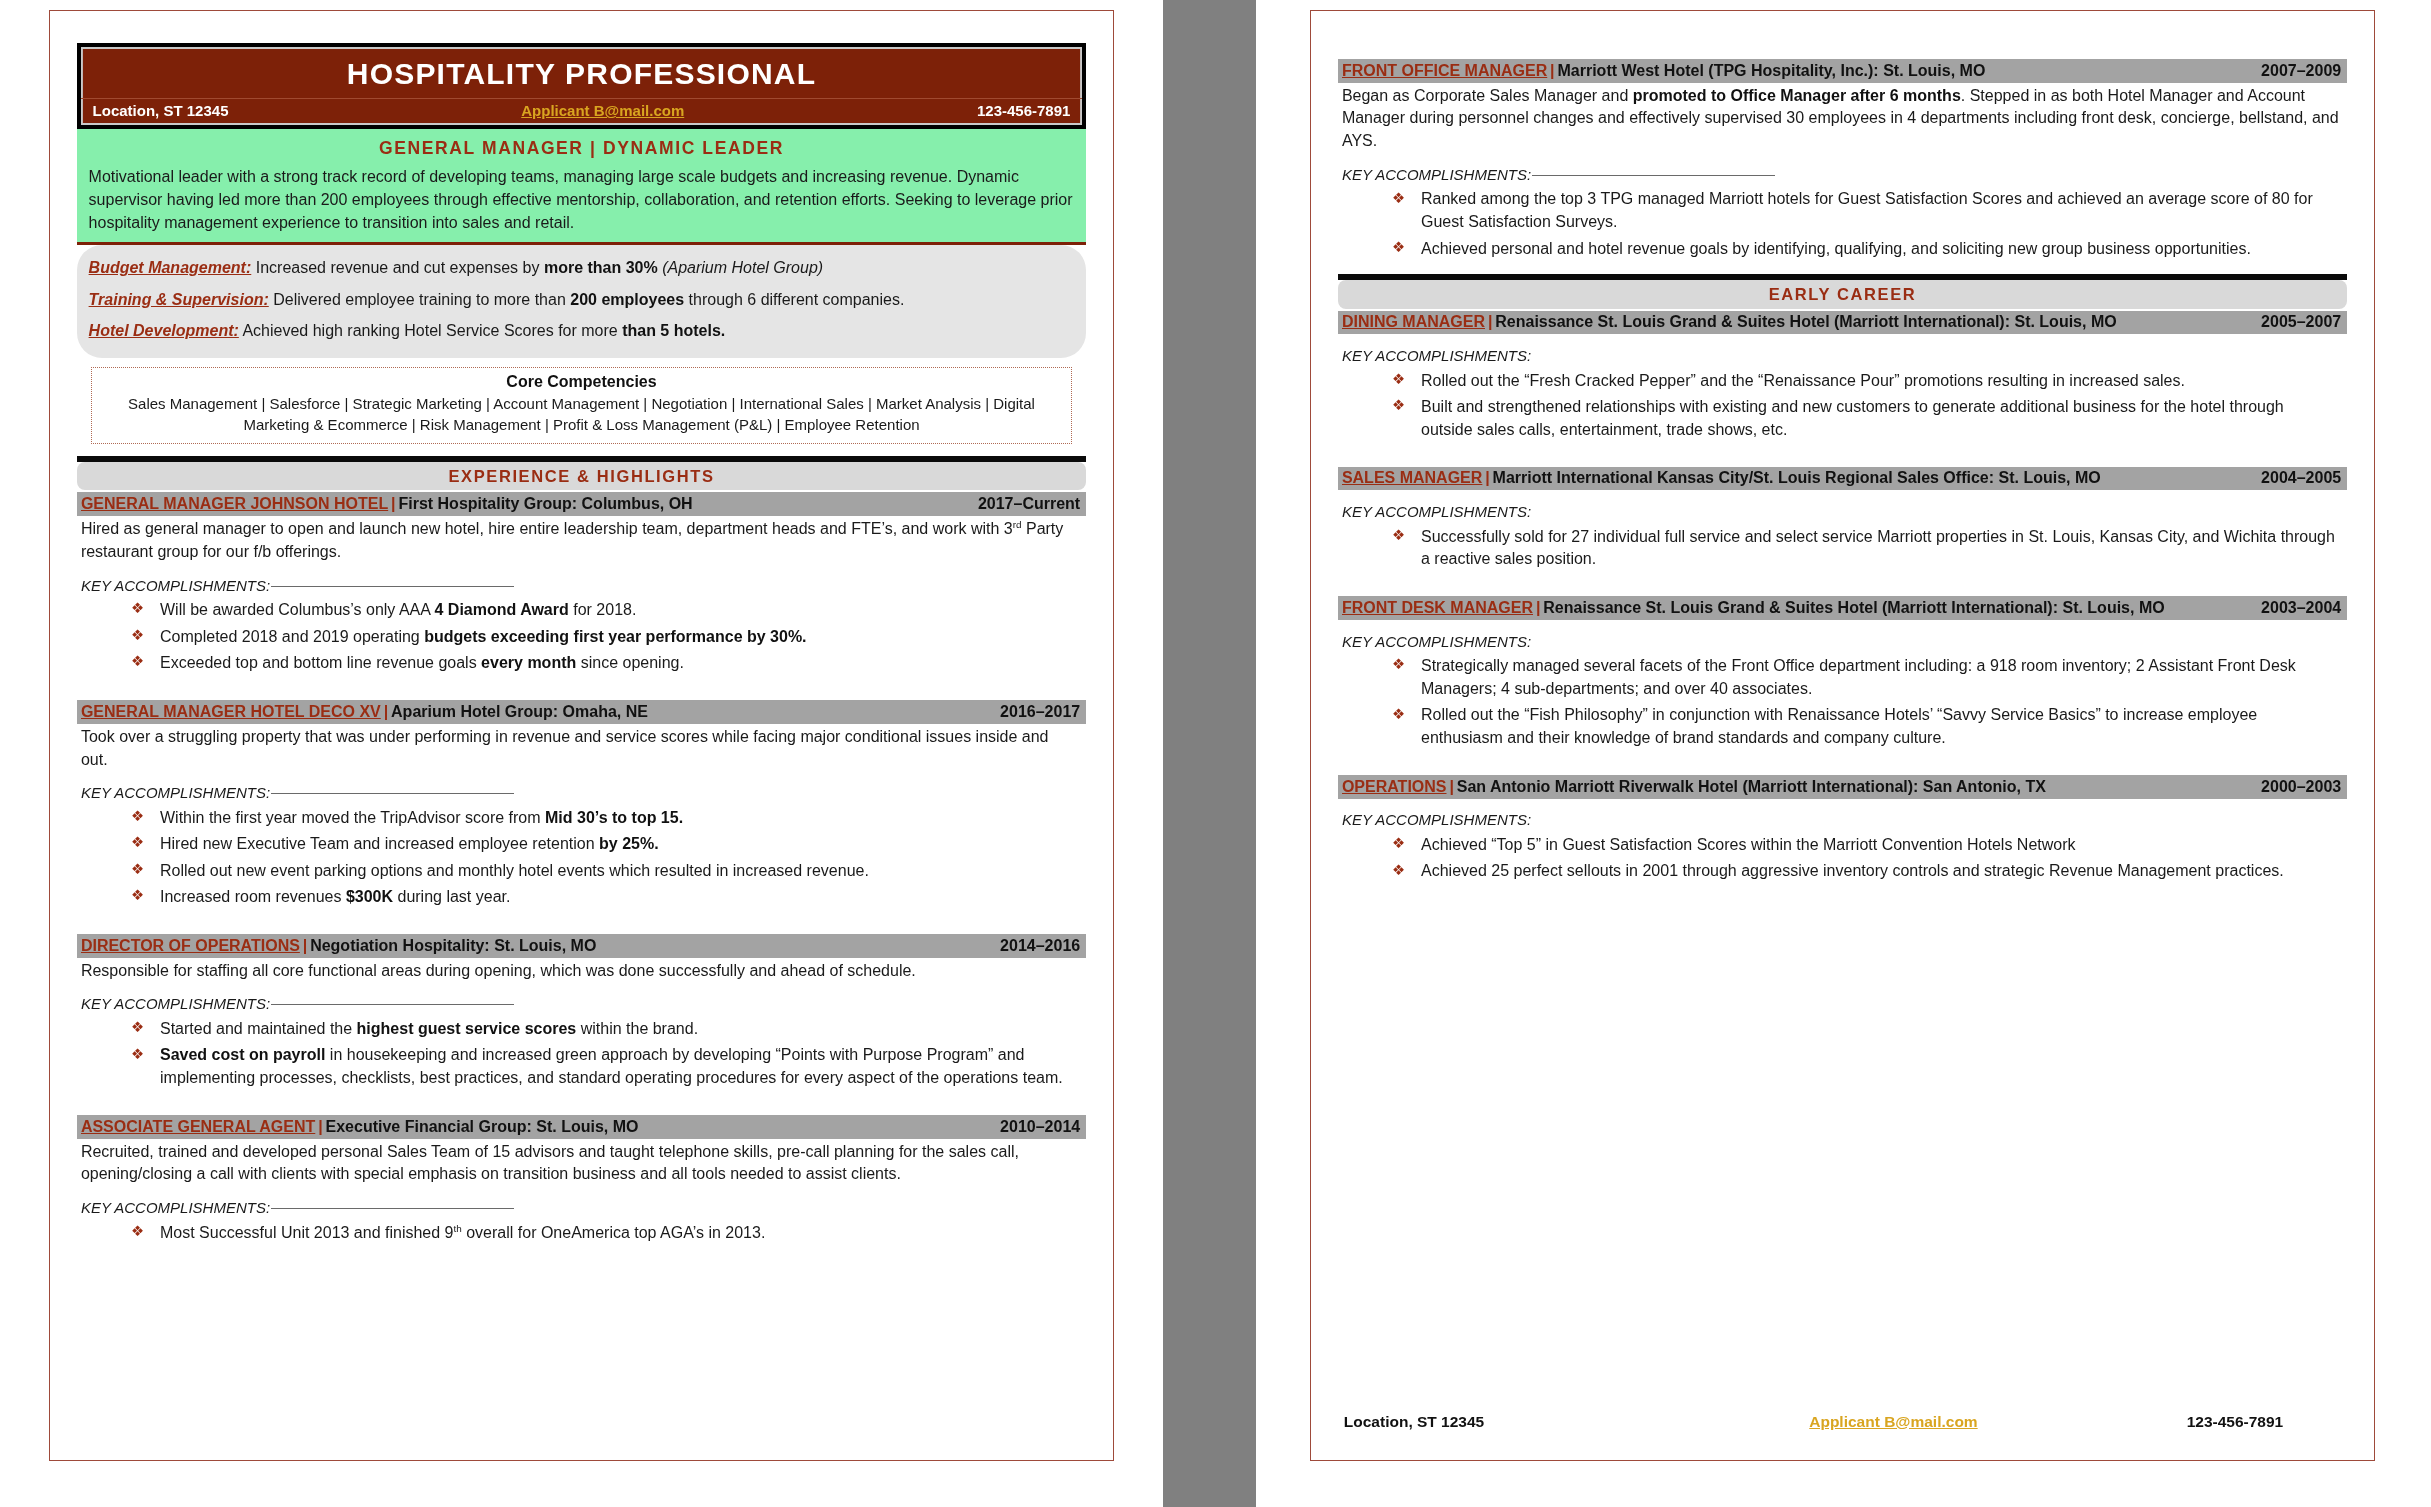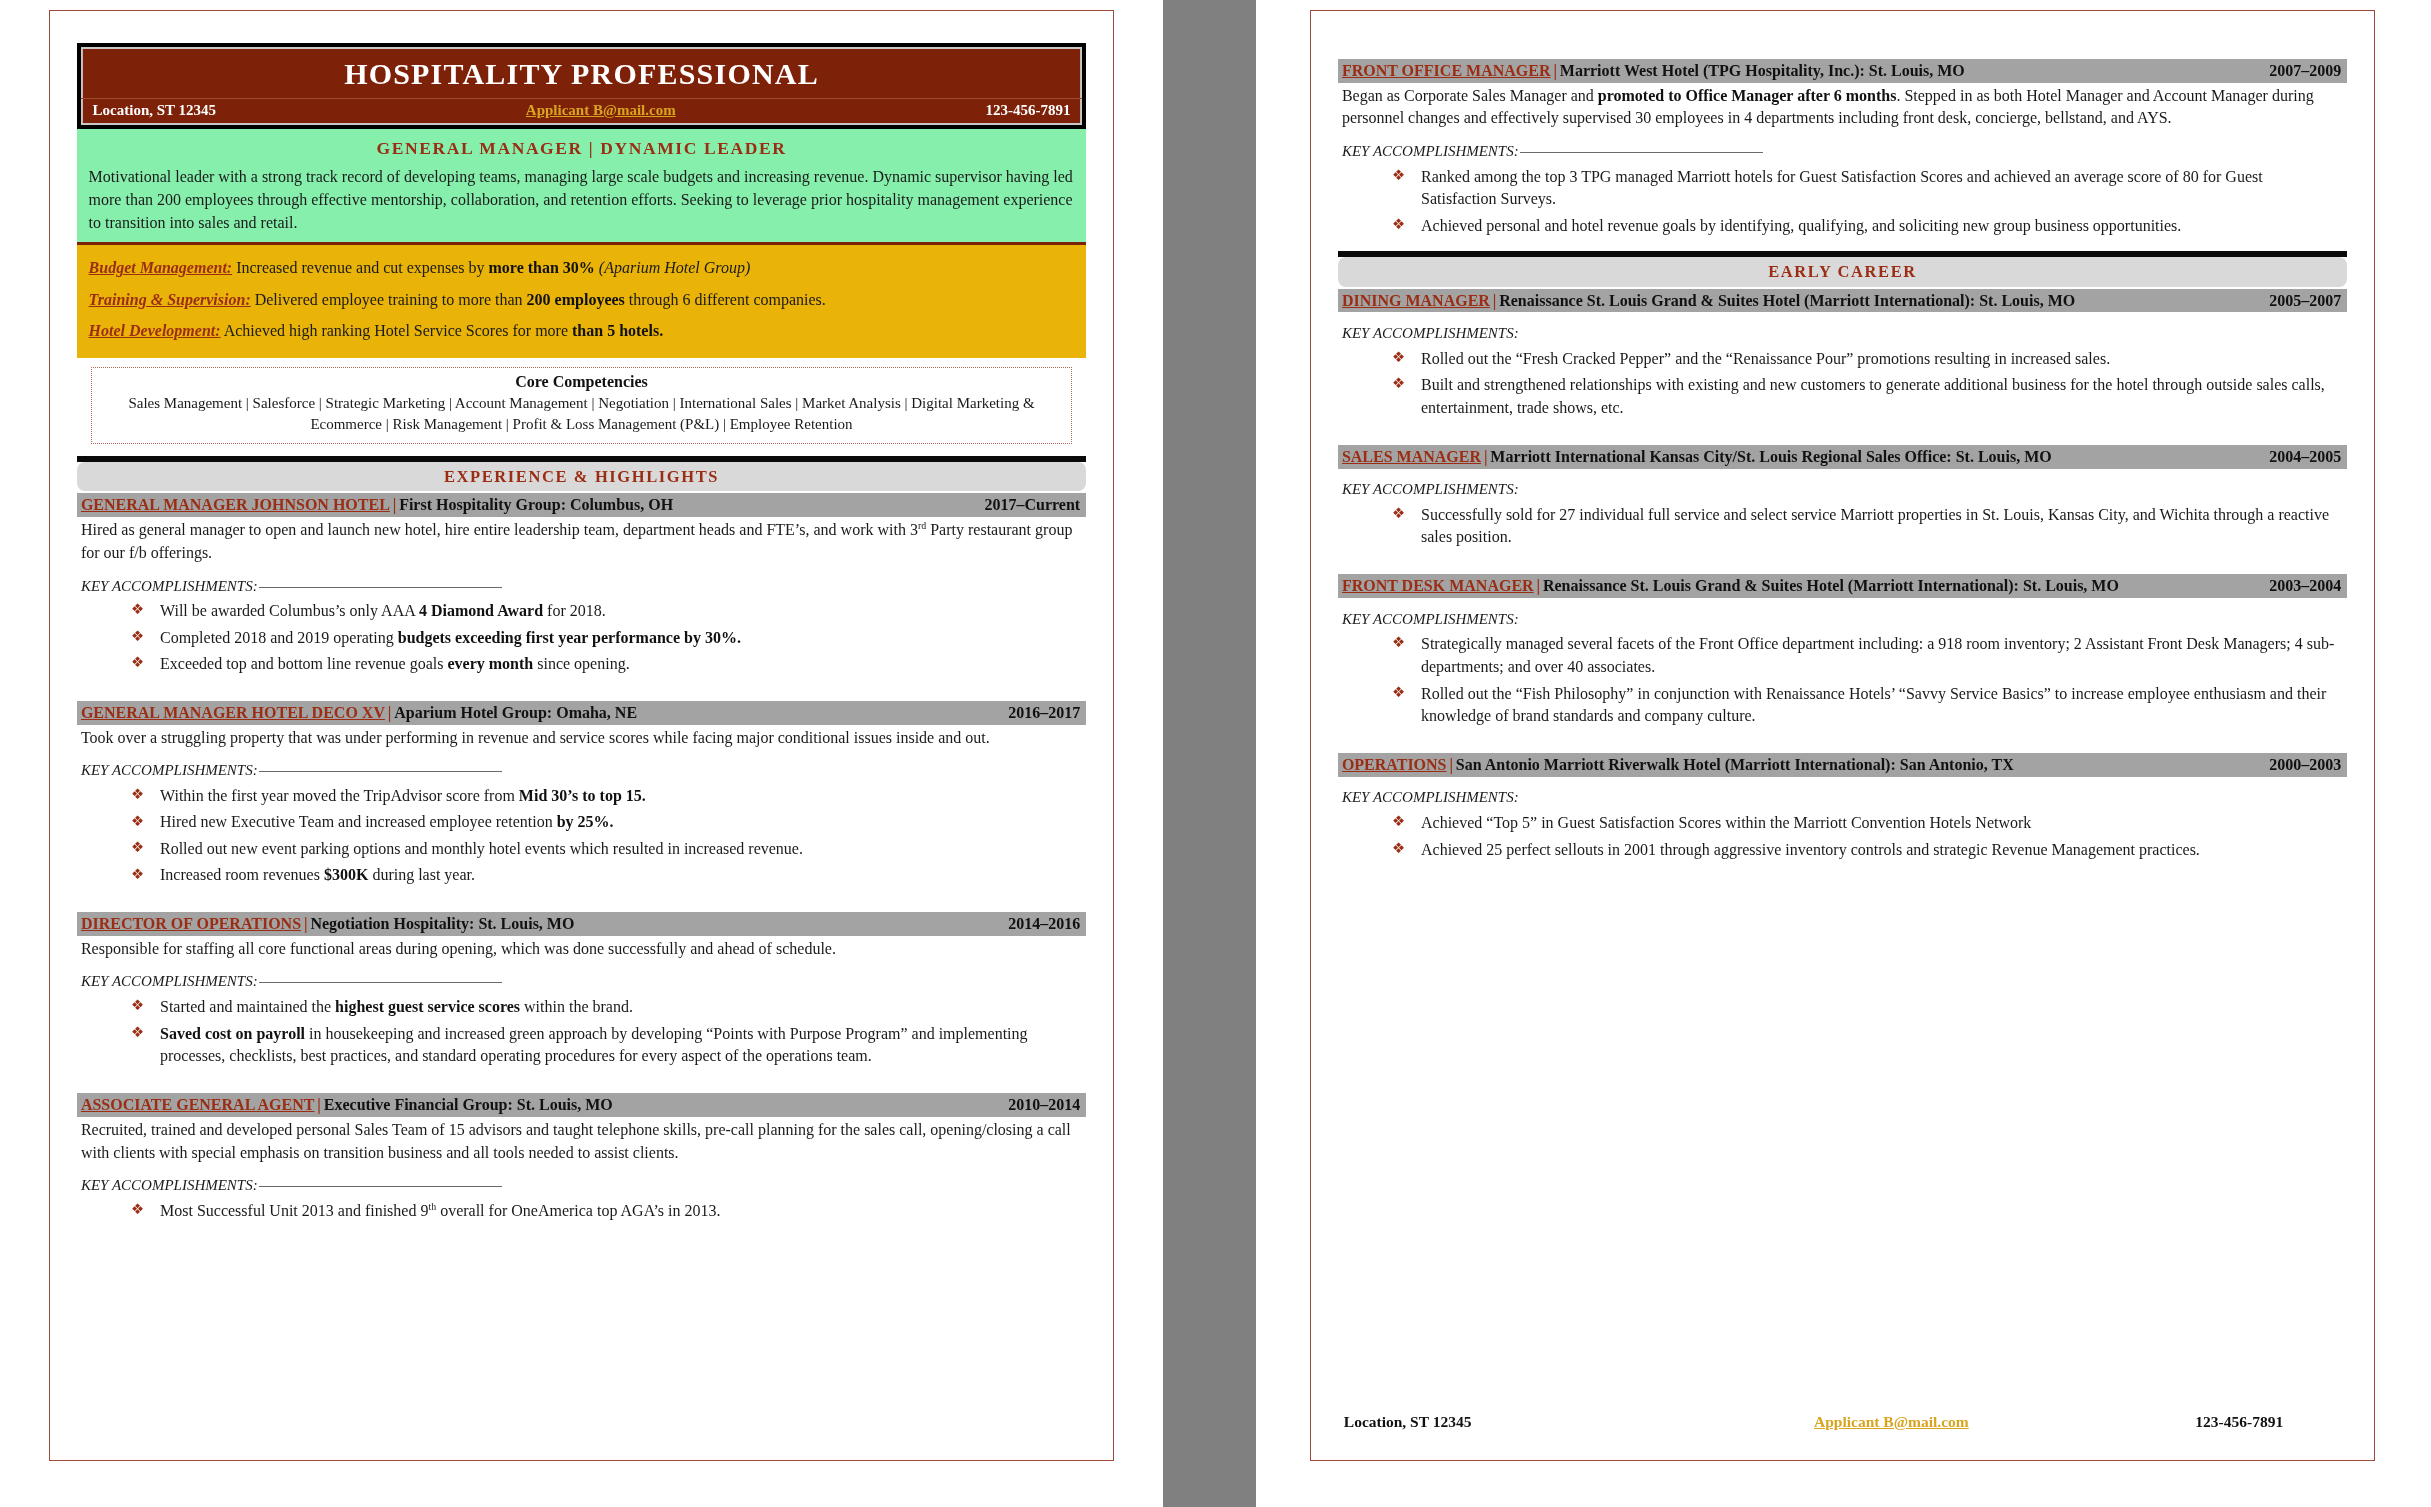--- a/index.html
+++ b/index.html
@@ -12,21 +12,20 @@
     height: 1508px;
     font-family: "Liberation Sans", sans-serif;
     overflow: hidden;
   }
   .canvas {
     position: relative;
     width: 1980px;
     height: 1508px;
     background: #ffffff;
     display: flex;
-    font-family: Liberation Serif, serif;
   }
   .gutter {
     position: absolute;
     left: 1163px;
     top: 0;
     width: 93px;
     height: 1508px;
     background: #808080;
   }
 
@@ -97,22 +96,23 @@
     padding: 2.9px 0 5.8px 0;
   }
   .summary-text {
     font-size: 16px;
     line-height: 1.45;
     color: #1a1a1a;
     text-align: left;
   }
 
   .highlights {
-    background: #eab308;
+    background: #e5e5e5;
     padding: 8.7px 11.6px 10.7px 11.6px;
+    border-radius: 25px;
   }
   .hl-row {
     font-size: 16px;
     line-height: 1.4;
     color: #1a1a1a;
     padding: 3.9px 0 4.9px 0;
   }
   .hl-label {
     color: #9a2d13;
     font-weight: bold;

